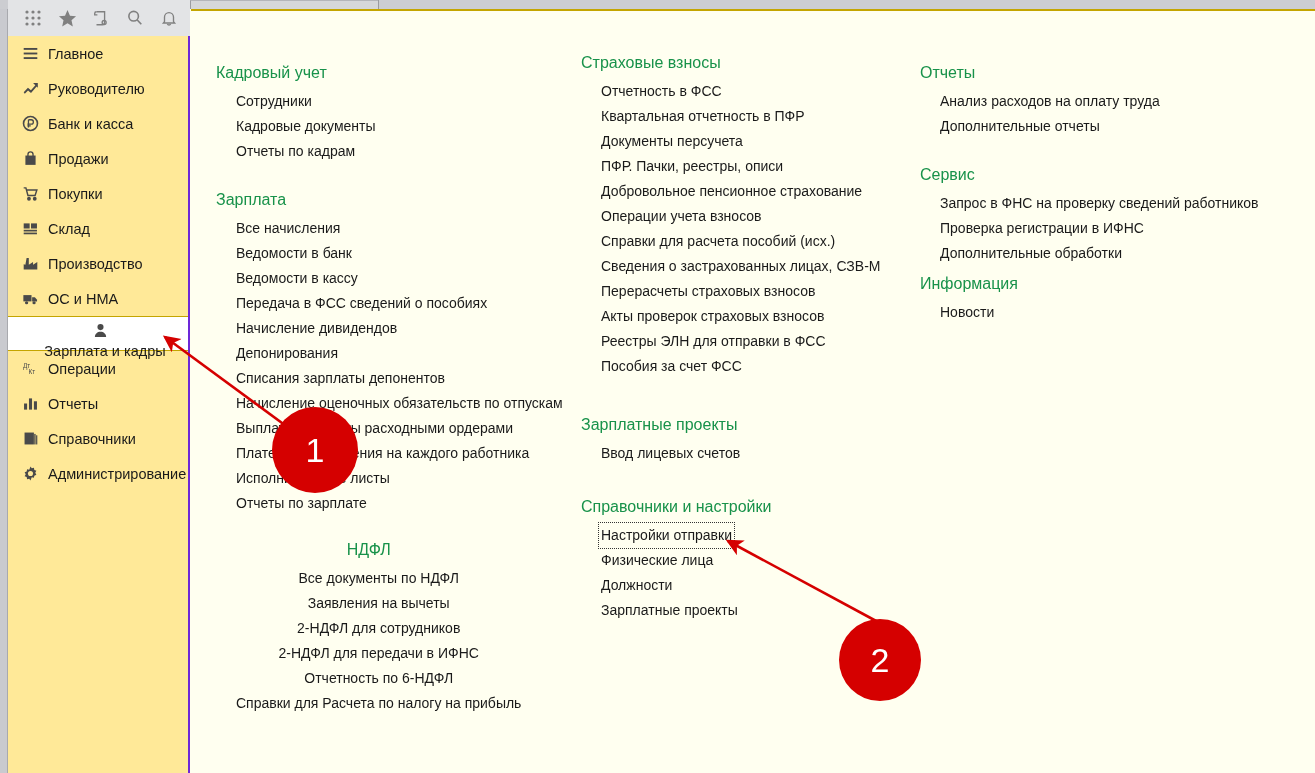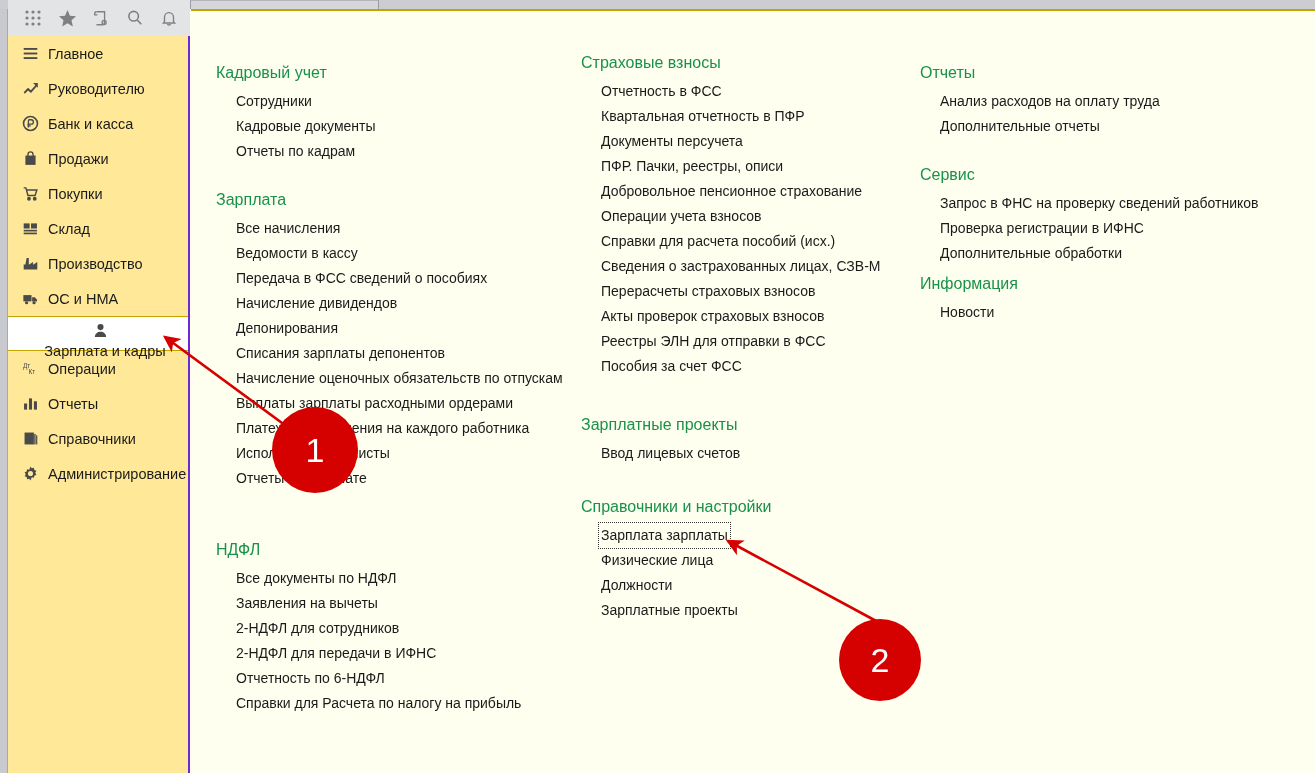--- a/index.html
+++ b/index.html
@@ -356,33 +356,34 @@
             <div class="grp-items">
               <div class="row"><span class="grp-item">Сотрудники</span></div>
               <div class="row"><span class="grp-item">Кадровые документы</span></div>
               <div class="row"><span class="grp-item">Отчеты по кадрам</span></div>
             </div>
           </div>
           <div class="grp" style="position: absolute; left: 0px; top: 180px; margin-bottom: 0px;">
             <div class="row"><a class="grp-title">Зарплата</a></div>
             <div class="grp-items">
               <div class="row"><span class="grp-item">Все начисления</span></div>
+              <div class="row"><span class="grp-item">Ведомости в банк</span></div>
               <div class="row"><span class="grp-item">Ведомости в кассу</span></div>
               <div class="row"><span class="grp-item">Передача в ФСС сведений о пособиях</span></div>
               <div class="row"><span class="grp-item">Начисление дивидендов</span></div>
               <div class="row"><span class="grp-item">Депонирования</span></div>
               <div class="row"><span class="grp-item">Списания зарплаты депонентов</span></div>
               <div class="row"><span class="grp-item">Начисление оценочных обязательств по отпускам</span></div>
               <div class="row"><span class="grp-item">Выплаты зарплаты расходными ордерами</span></div>
               <div class="row"><span class="grp-item">Платежные поручения на каждого работника</span></div>
               <div class="row"><span class="grp-item">Исполнительные листы</span></div>
               <div class="row"><span class="grp-item">Отчеты по зарплате</span></div>
             </div>
           </div>
-          <div class="grp" style="position: absolute; left: 0px; top: 530px; margin-bottom: 0px;">
+          <div class="grp" style="position: absolute; left: 0px; top: 530px; margin-bottom: 0px; text-align: center;">
             <div class="row"><a class="grp-title">НДФЛ</a></div>
             <div class="grp-items">
               <div class="row"><span class="grp-item">Все документы по НДФЛ</span></div>
               <div class="row"><span class="grp-item">Заявления на вычеты</span></div>
               <div class="row"><span class="grp-item">2-НДФЛ для сотрудников</span></div>
               <div class="row"><span class="grp-item">2-НДФЛ для передачи в ИФНС</span></div>
               <div class="row"><span class="grp-item">Отчетность по 6-НДФЛ</span></div>
               <div class="row"><span class="grp-item">Справки для Расчета по налогу на прибыль</span></div>
             </div>
           </div>
@@ -407,21 +408,21 @@
           </div>
           <div class="grp" style="position: absolute; left: 0px; top: 405px; margin-bottom: 0px;">
             <div class="row"><a class="grp-title">Зарплатные проекты</a></div>
             <div class="grp-items">
               <div class="row"><span class="grp-item">Ввод лицевых счетов</span></div>
             </div>
           </div>
           <div class="grp" style="position: absolute; left: 0px; top: 487px; margin-bottom: 0px;">
             <div class="row"><a class="grp-title">Справочники и настройки</a></div>
             <div class="grp-items">
-              <div class="row"><span class="grp-item focused">Зарплата зарплаты</span></div>
+              <div class="row"><span class="grp-item focused">Настройки отправки</span></div>
               <div class="row"><span class="grp-item">Физические лица</span></div>
               <div class="row"><span class="grp-item">Должности</span></div>
               <div class="row"><span class="grp-item">Зарплатные проекты</span></div>
             </div>
           </div>
         </div>
         <div class="col col-3" style="position: absolute;">
           <div class="grp" style="position: absolute; left: 0px; top: 53px; margin-bottom: 0px;">
             <div class="row"><a class="grp-title">Отчеты</a></div>
             <div class="grp-items">

